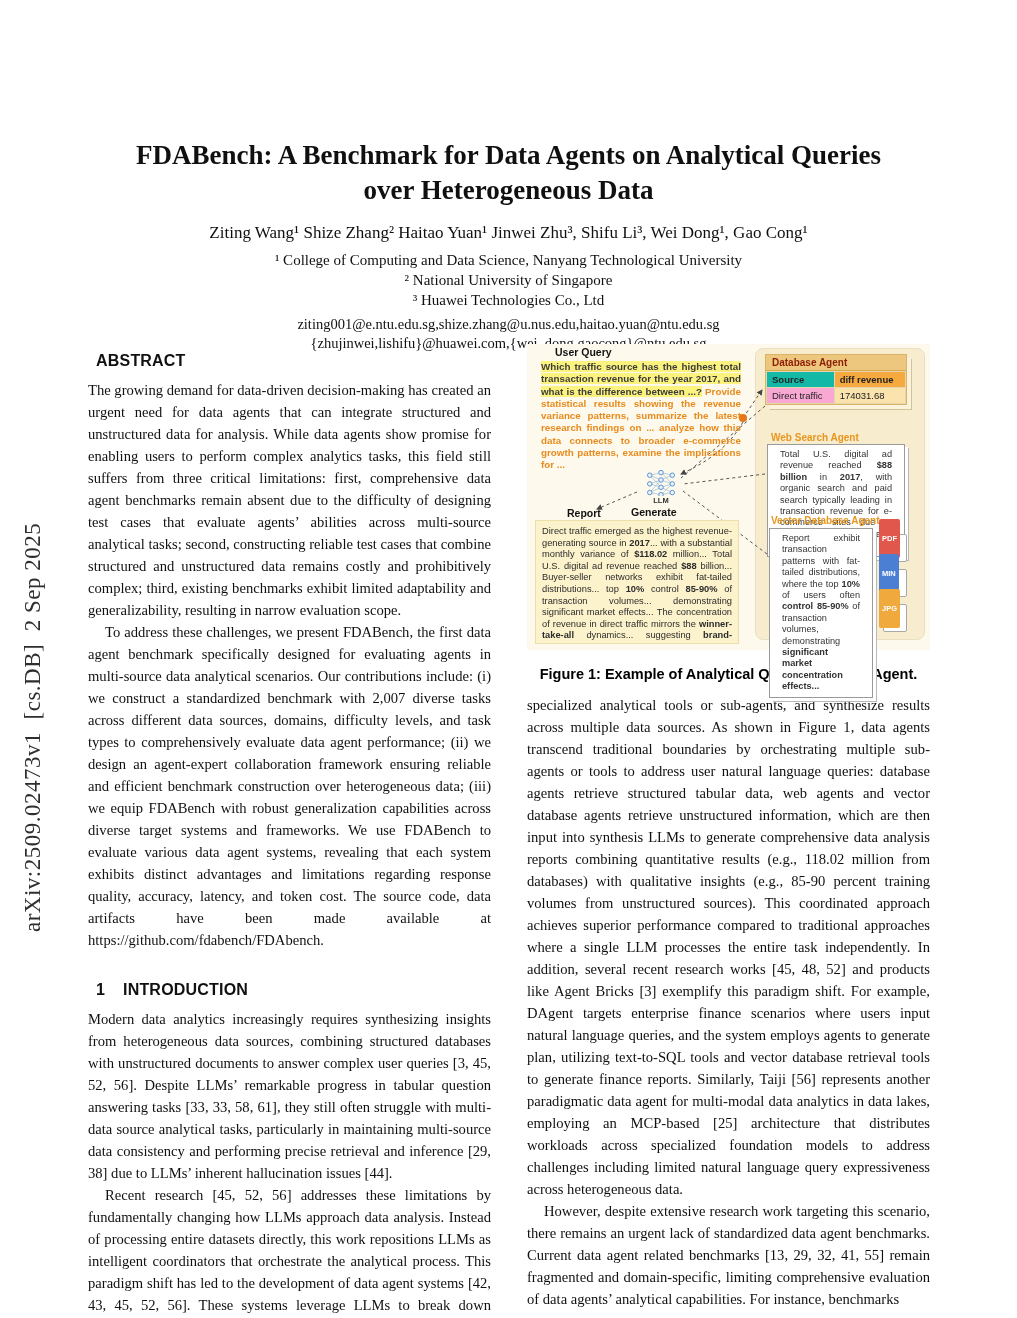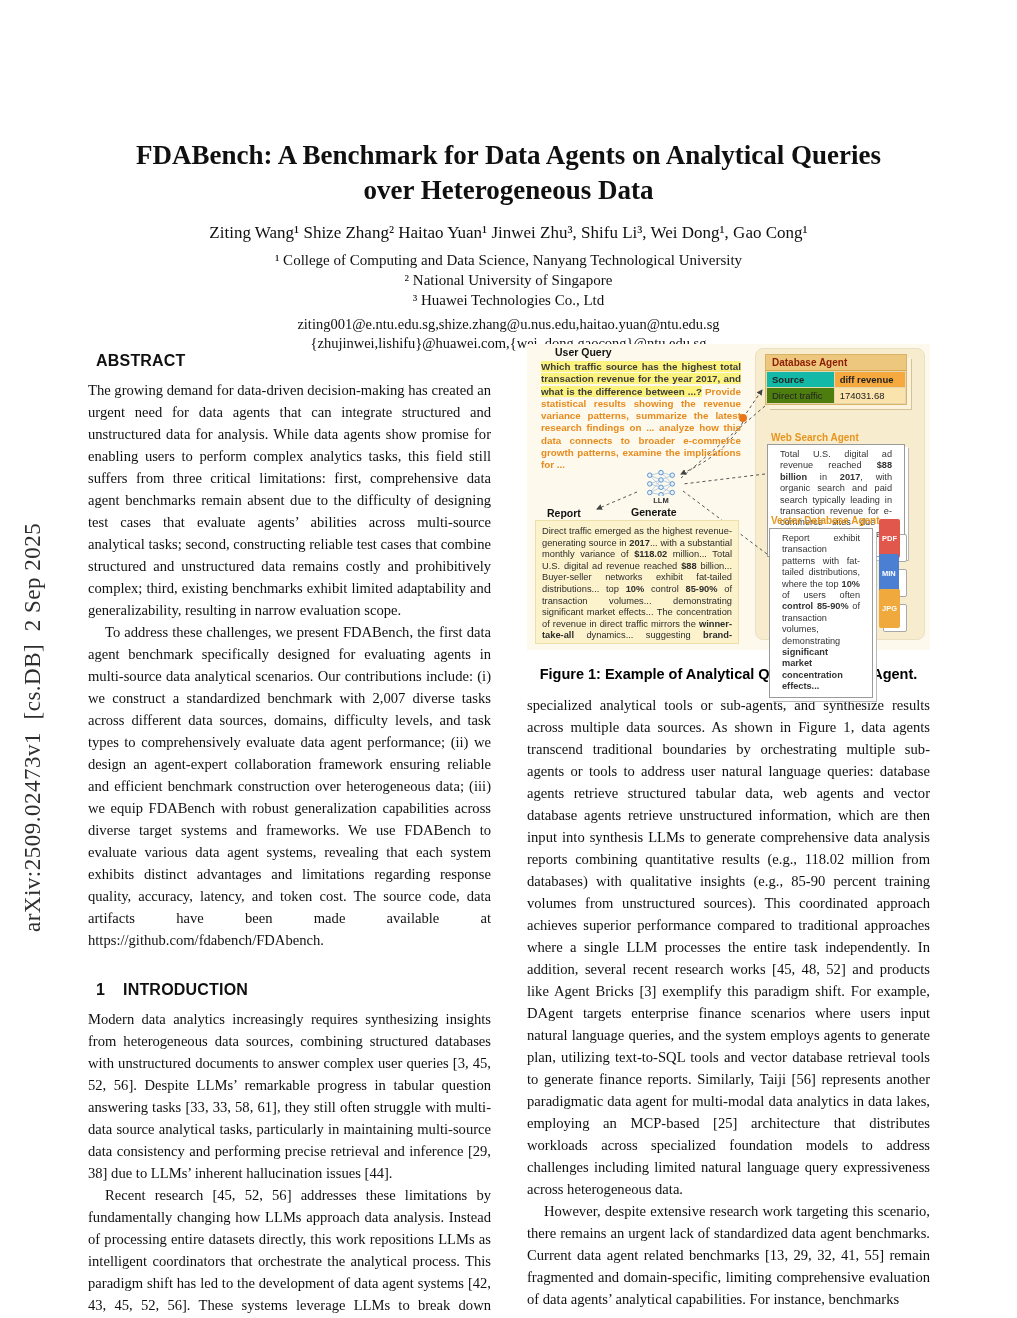--- a/index.html
+++ b/index.html
@@ -79,21 +79,21 @@
     box-shadow: 4px 4px 0 #fbf3dd, 5px 5px 0 #d4c194;
   }
   .db-agent-header {
     background: #eec77f; color: #8b1e04; font-weight: bold; font-size: 10px;
     padding: 2px 6px; border-bottom: 1px solid #d9a84e;
   }
   .db-table { width: 100%; border-collapse: collapse; font-size: 9.5px; }
   .db-table th, .db-table td { border: 1px solid #e6d6ad; padding: 2px 5px; text-align: left; font-weight: normal; }
   .db-table th.h1 { background: #14b8a6; font-weight: bold; }
   .db-table th.h2 { background: #f5a93f; font-weight: bold; }
-  .db-table td.c1 { background: #4d7c0f; }
+  .db-table td.c1 { background: #f9a8d4; }
   .db-table td.c2 { background: #fbe3ae; }
 
   .agent-label { position: absolute; color: #e8951d; font-weight: bold; font-size: 10px; z-index: 2; }
   .web-label { left: 244px; top: 88px; }
   .vec-label { left: 244px; top: 171px; }
 
   .agent-card {
     position: absolute; background: #ffffff; border: 1px solid #9a9a9a;
     padding: 4px 12px; font-size: 9.2px; line-height: 11.4px; text-align: justify;
     box-shadow: 3px 3px 0 #ffffff, 4px 4px 0 #b9b9b9; z-index: 2; color: #333;
@@ -108,21 +108,21 @@
     font-size: 7.5px; font-weight: bold; color: #fff; border-radius: 2px;
   }
   .tag-pdf { background: #e2574c; }
   .tag-min { background: #4a7fd4; }
   .tag-jpg { background: #f0a93c; }
   .ficons { position: absolute; left: 356px; top: 190px; z-index: 2; }
 
   .llm-icon { position: absolute; left: 116px; top: 126px; z-index: 2; }
   .llm-label { position: absolute; left: 116px; top: 152px; width: 36px; text-align: center; font-size: 7.5px; font-weight: bold; color: #333; z-index: 2; }
   .gen-label { position: absolute; left: 104px; top: 162px; font-size: 10.5px; font-weight: bold; color: #111; z-index: 2; }
-  .report-label { position: absolute; left: 20px; top: 163px; font-size: 10.5px; font-weight: bold; color: #111; z-index: 2; }
+  .report-label { position: absolute; left: 40px; top: 163px; font-size: 10.5px; font-weight: bold; color: #111; z-index: 2; }
   .report-card {
     position: absolute; left: 8px; top: 176px; width: 204px; height: 124px;
     background: #fcf2cb; border: 1px solid #eddfa9; padding: 5px 6px;
     font-size: 9.3px; line-height: 11.6px; text-align: justify; color: #2c2c2c; z-index: 2;
     overflow: hidden;
   }
 
   .fig-caption {
     margin-top: 16px; margin-bottom: 12px;
     font-family: "Liberation Sans", "DejaVu Sans", sans-serif;

